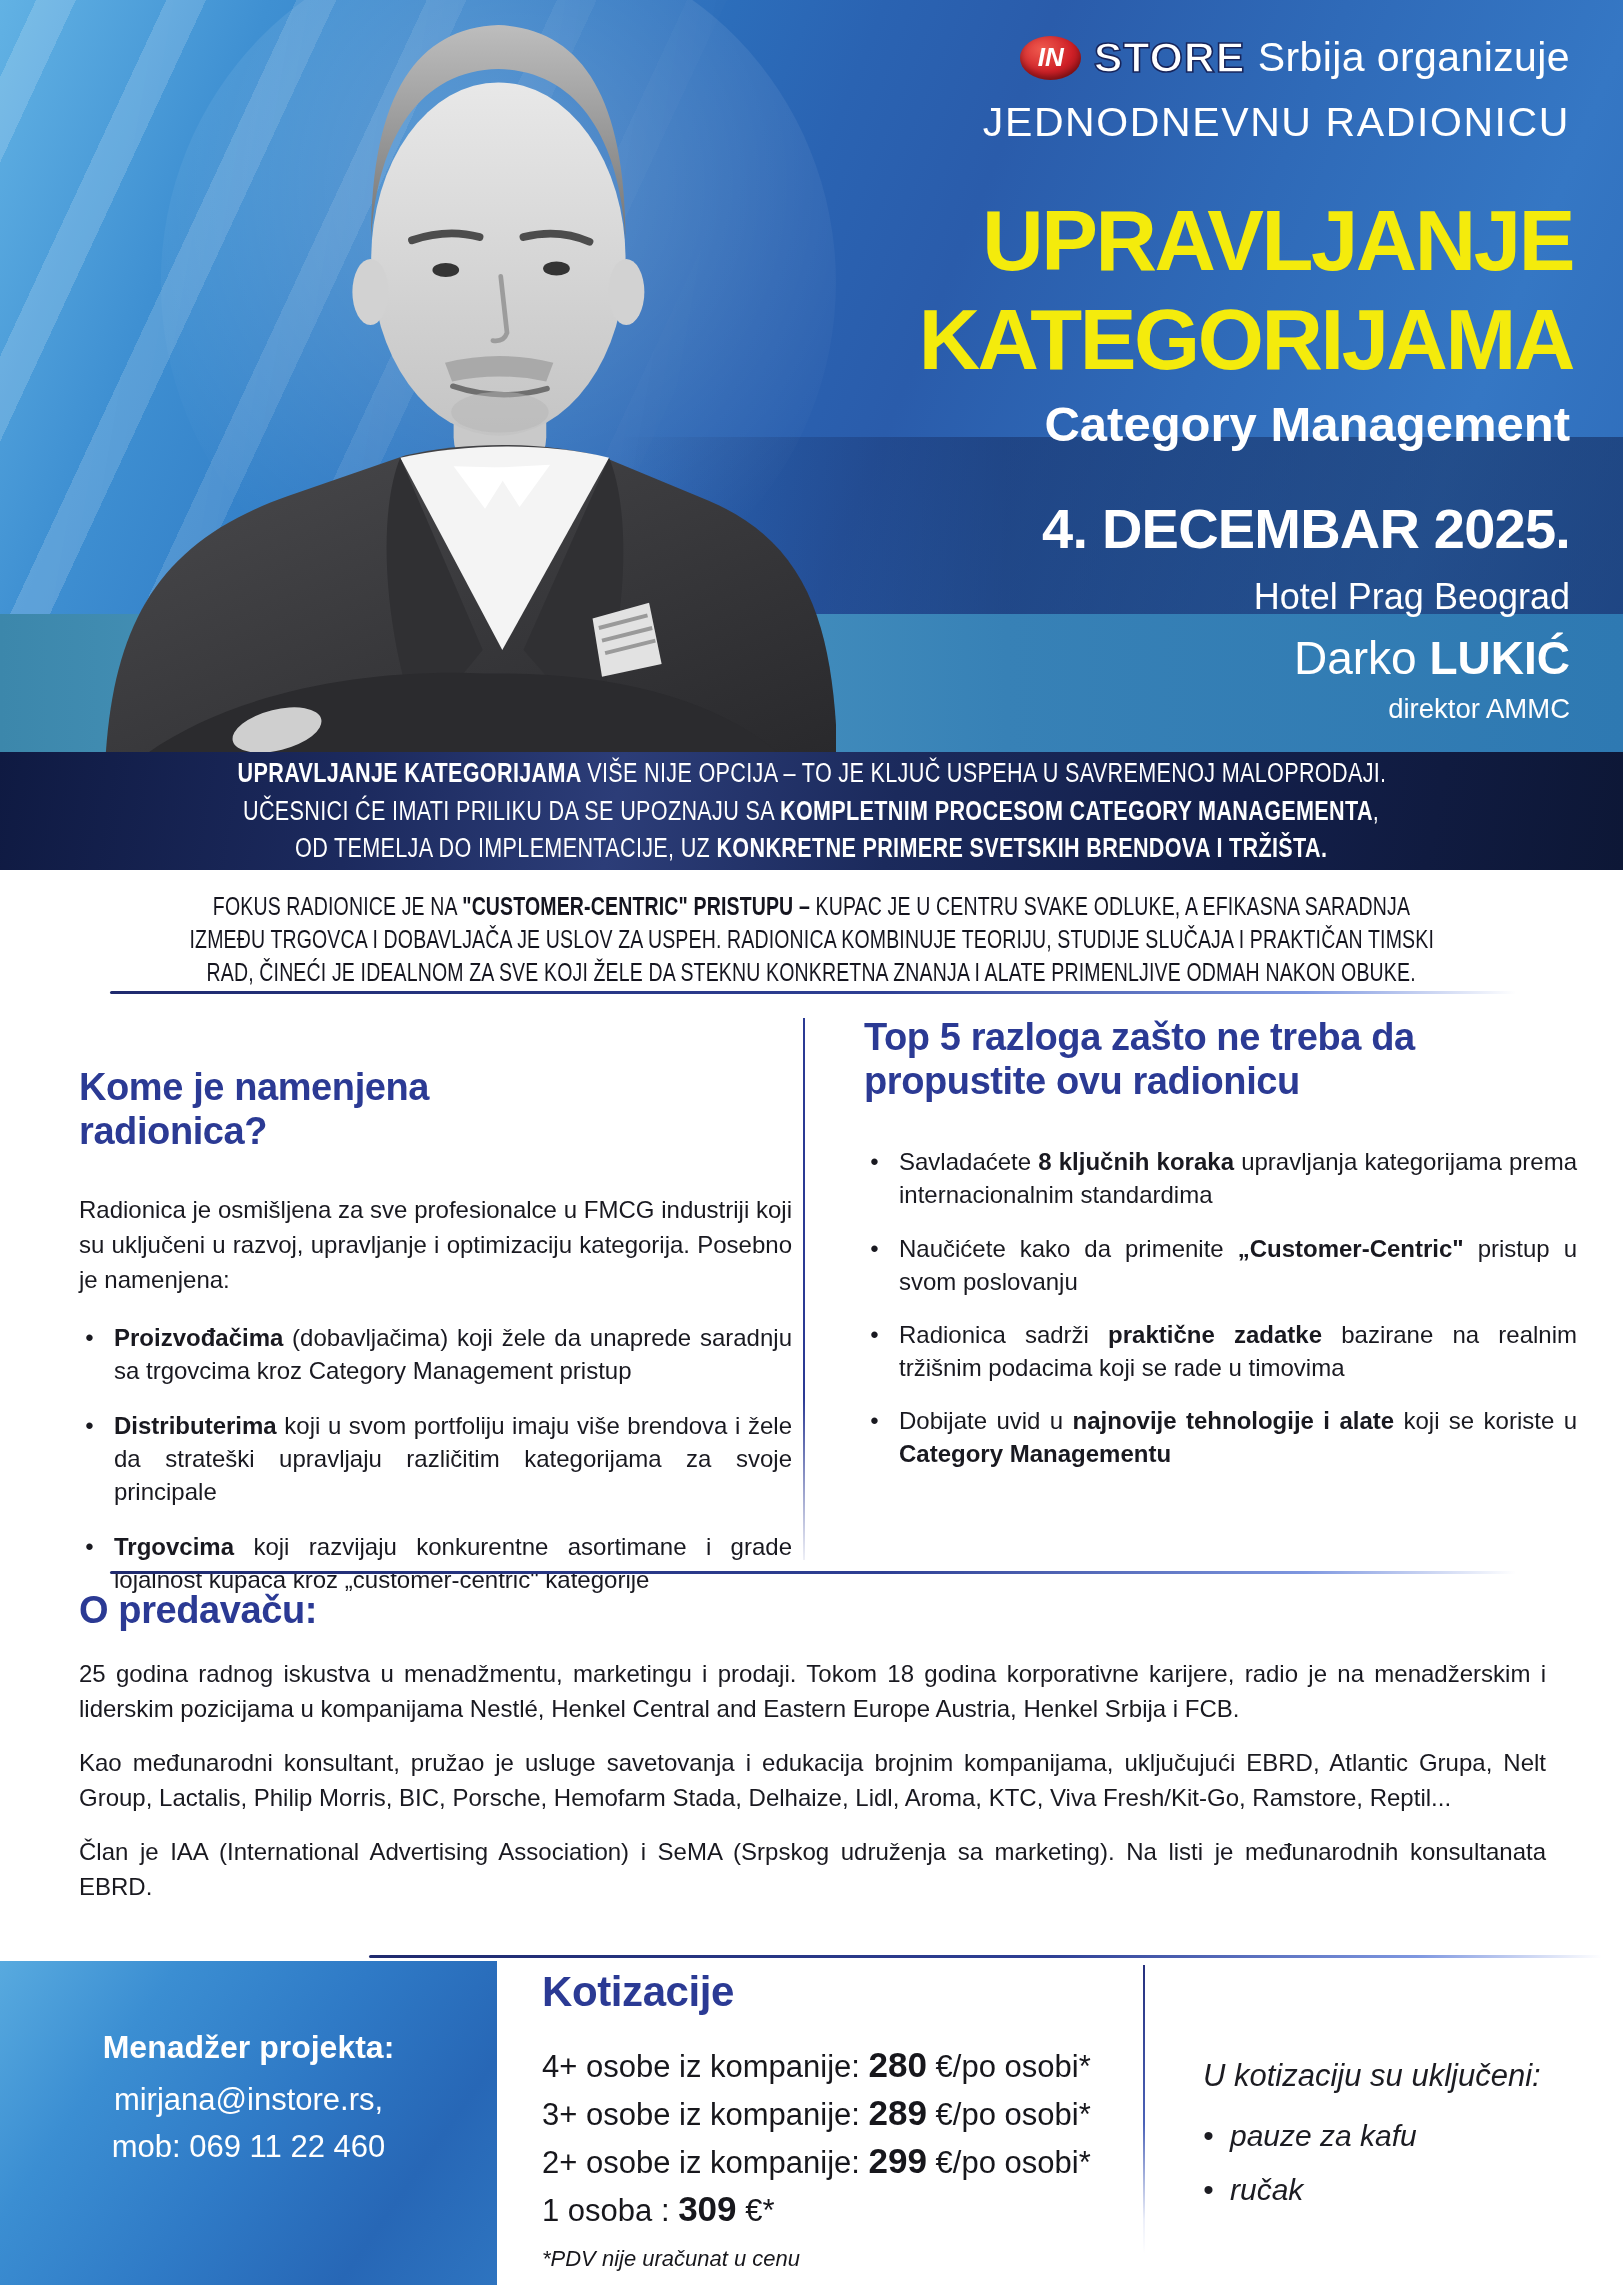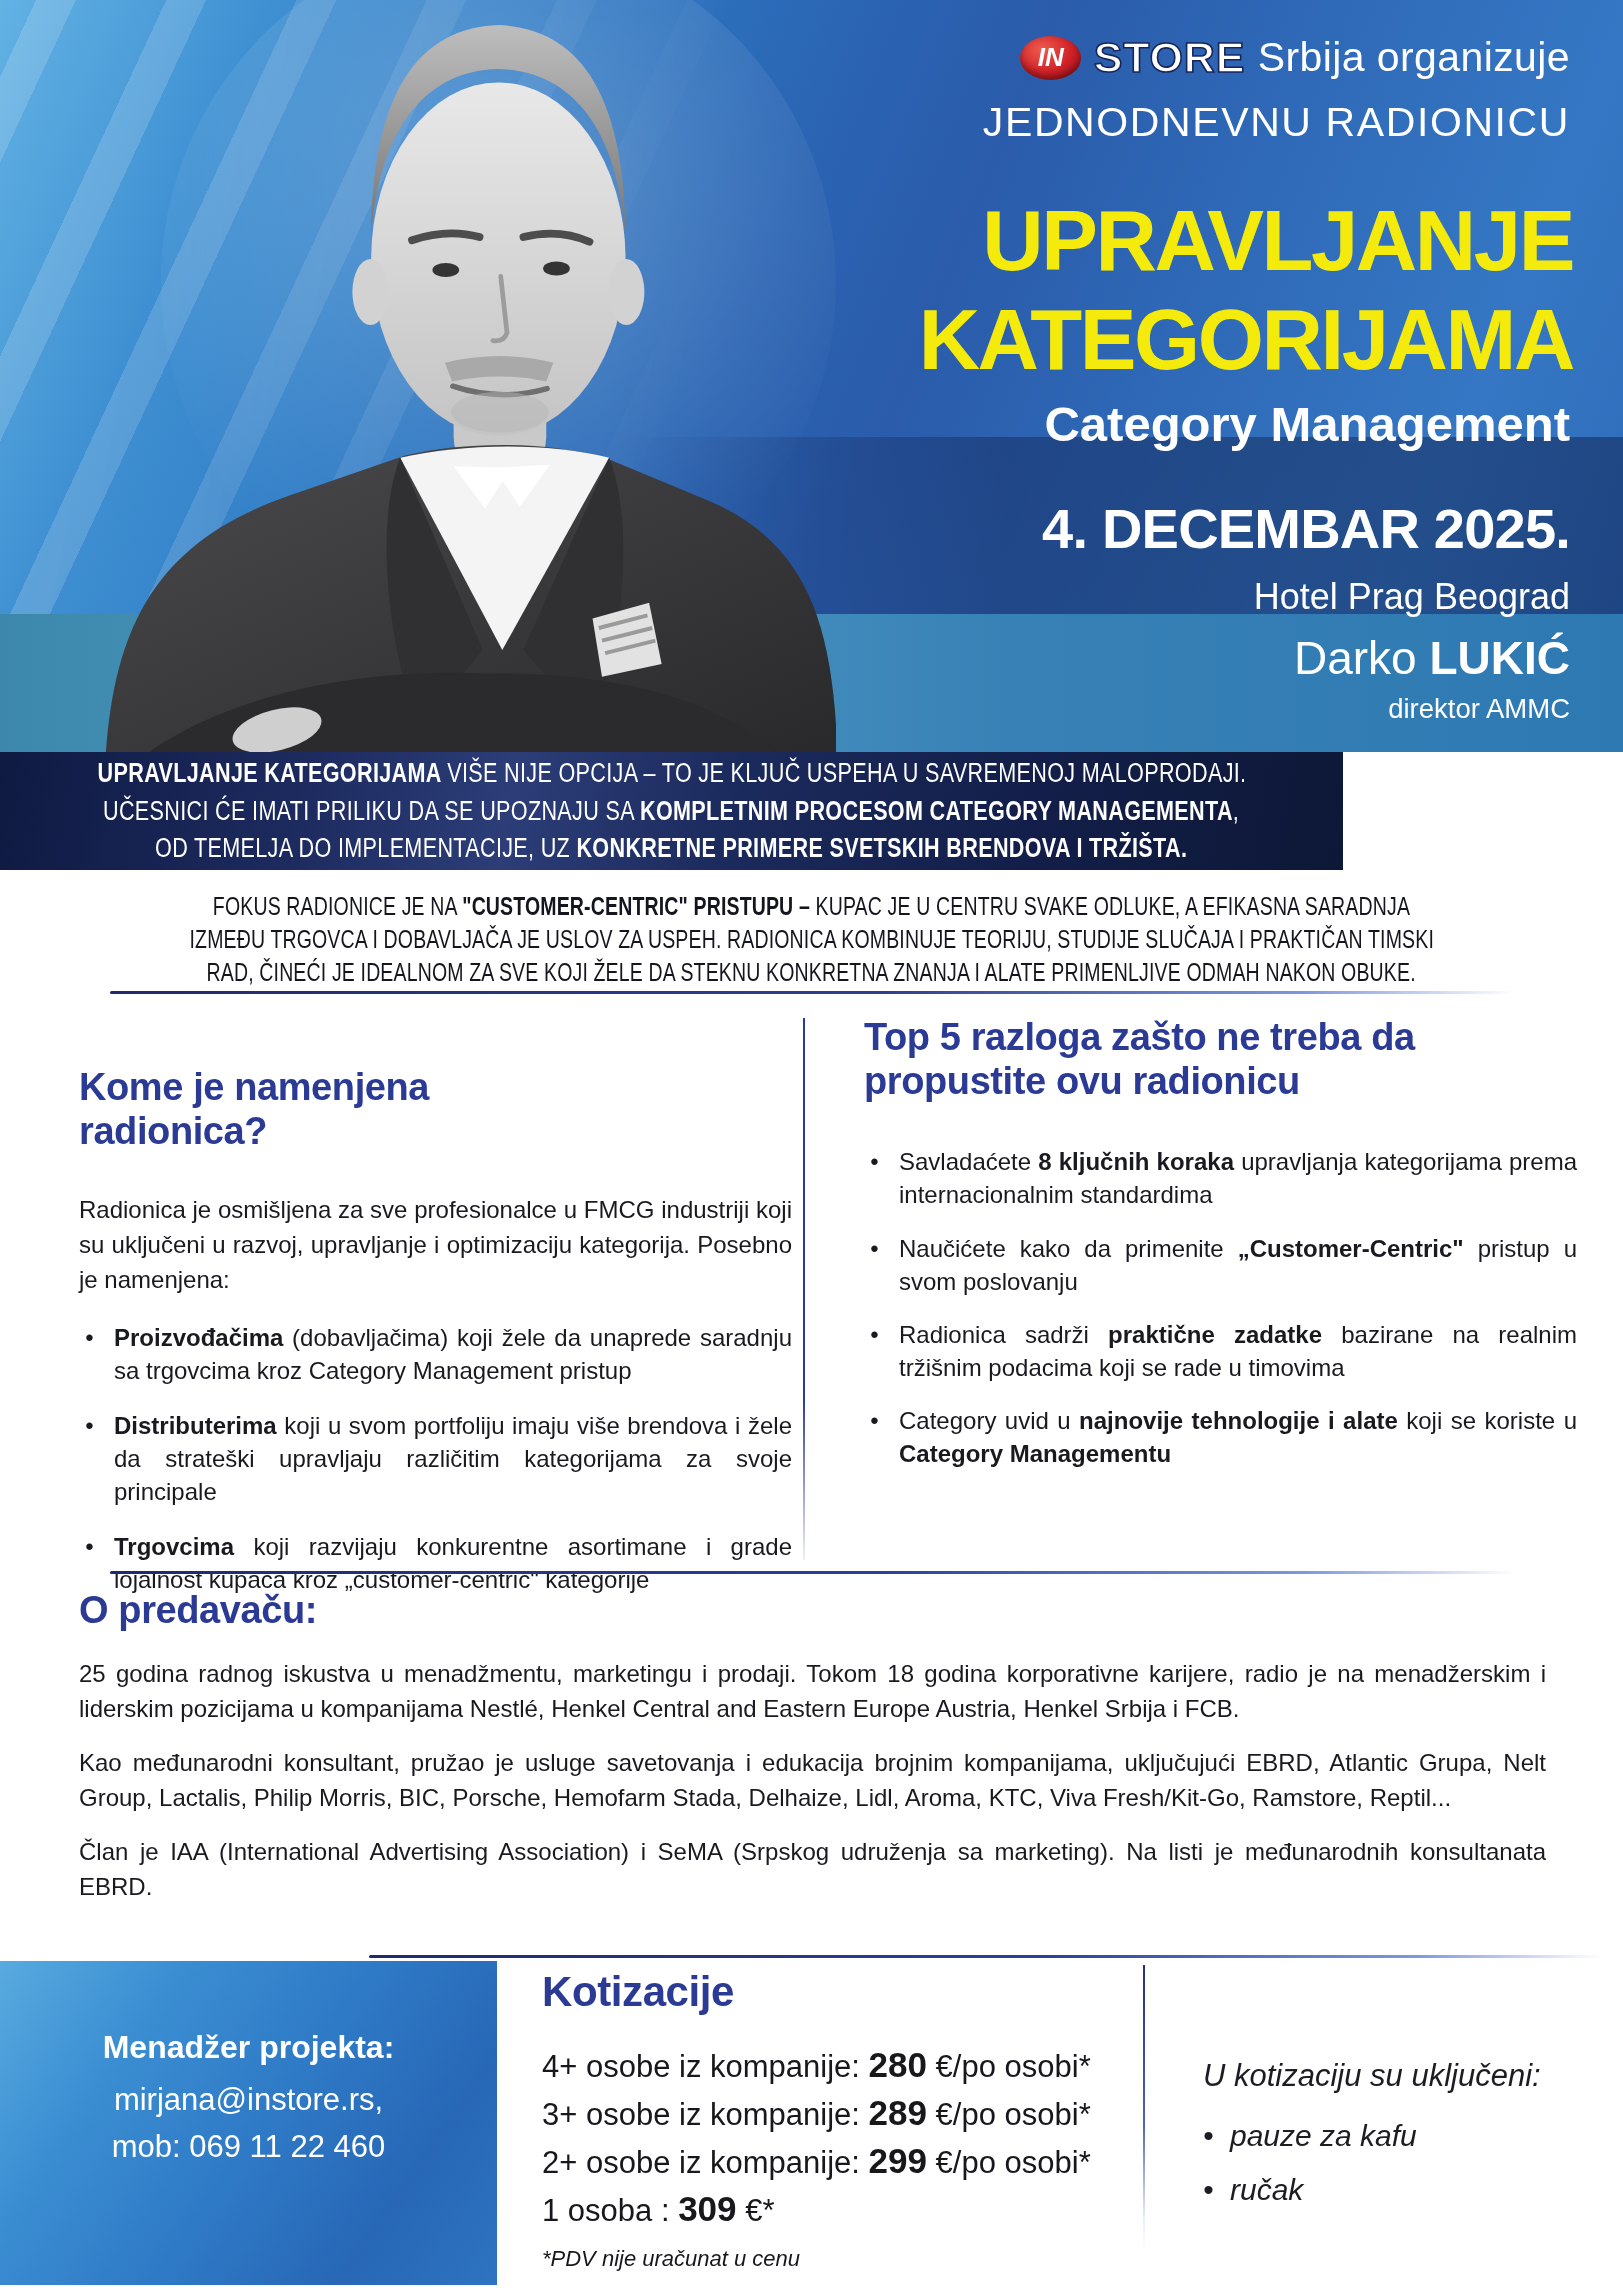--- a/index.html
+++ b/index.html
@@ -35,21 +35,21 @@
   .hero-title{position:absolute;top:192px;right:50px;text-align:right;
         font-size:85px;font-weight:700;line-height:1.16;letter-spacing:-2.4px;color:#f4eb0c;}
   .hero-sub{position:absolute;top:396px;right:53px;font-size:49px;font-weight:700;}
   .hero-date{position:absolute;top:496px;right:53px;font-size:56px;font-weight:700;letter-spacing:-0.8px;}
   .hero-venue{position:absolute;top:576px;right:53px;font-size:36px;font-weight:400;}
   .hero-speaker{position:absolute;top:631px;right:53px;font-size:46px;}
   .sp-last{font-weight:700;}
   .hero-role{position:absolute;top:693px;right:53px;font-size:27.5px;text-align:center;}
 
   
-  .navy-band{position:absolute;left:0;top:752px;width:1343px;height:118px;color:#fff;
+  .navy-band{position:absolute;left:0;top:752px;width:1623px;height:118px;color:#fff;
         background:linear-gradient(100deg,#0f1a42 0%,#1c2a5e 22%,#2c3d78 38%,#1b2a5c 55%,#131f4a 76%,#0d1736 100%);
         display:flex;flex-direction:column;justify-content:center;align-items:center;gap:6.3px;}
   .navy-band .line{font-size:27px;letter-spacing:0.4px;white-space:nowrap;transform:scaleX(.8);}
 
   
   .intro{position:absolute;left:0;top:892px;width:1623px;display:flex;flex-direction:column;
         align-items:center;gap:3.9px;color:#15151f;}
   .intro .line{font-size:25px;white-space:nowrap;transform:scaleX(.78);letter-spacing:0.2px;}
 
   .hr{position:absolute;height:3.1px;border-radius:1.6px;
@@ -208,21 +208,21 @@
 
   <section class="col-right">
     <h2 class="section-h">
       <div>Top 5 razloga zašto ne treba da</div>
       <div>propustite ovu radionicu</div>
     </h2>
     <ul class="blist">
       <li><span>Savladaćete </span><span class="b">8 ključnih koraka</span><span> upravljanja kategorijama prema internacionalnim standardima</span></li>
       <li><span>Naučićete kako da primenite </span><span class="b">„Customer-Centric"</span><span> pristup u svom poslovanju</span></li>
       <li><span>Radionica sadrži </span><span class="b">praktične zadatke</span><span> bazirane na realnim tržišnim podacima koji se rade u timovima</span></li>
-      <li><span>Category uvid u </span><span class="b">najnovije tehnologije i alate</span><span> koji se koriste u </span><span class="b">Category Managementu</span></li>
+      <li><span>Dobijate uvid u </span><span class="b">najnovije tehnologije i alate</span><span> koji se koriste u </span><span class="b">Category Managementu</span></li>
     </ul>
   </section>
 
   <div class="hr hr2"></div>
 
   <section class="about">
     <h2 class="section-h">O predavaču:</h2>
     <p>25 godina radnog iskustva u menadžmentu, marketingu i prodaji. Tokom 18 godina korporativne karijere, radio je na menadžerskim i liderskim pozicijama u kompanijama Nestlé, Henkel Central and Eastern Europe Austria, Henkel Srbija i FCB.</p>
     <p>Kao međunarodni konsultant, pružao je usluge savetovanja i edukacija brojnim kompanijama, uključujući EBRD, Atlantic Grupa, Nelt Group, Lactalis, Philip Morris, BIC, Porsche, Hemofarm Stada, Delhaize, Lidl, Aroma, KTC, Viva Fresh/Kit-Go, Ramstore, Reptil...</p>
     <p>Član je IAA (International Advertising Association) i SeMA (Srpskog udruženja sa marketing). Na listi je međunarodnih konsultanata EBRD.</p>

